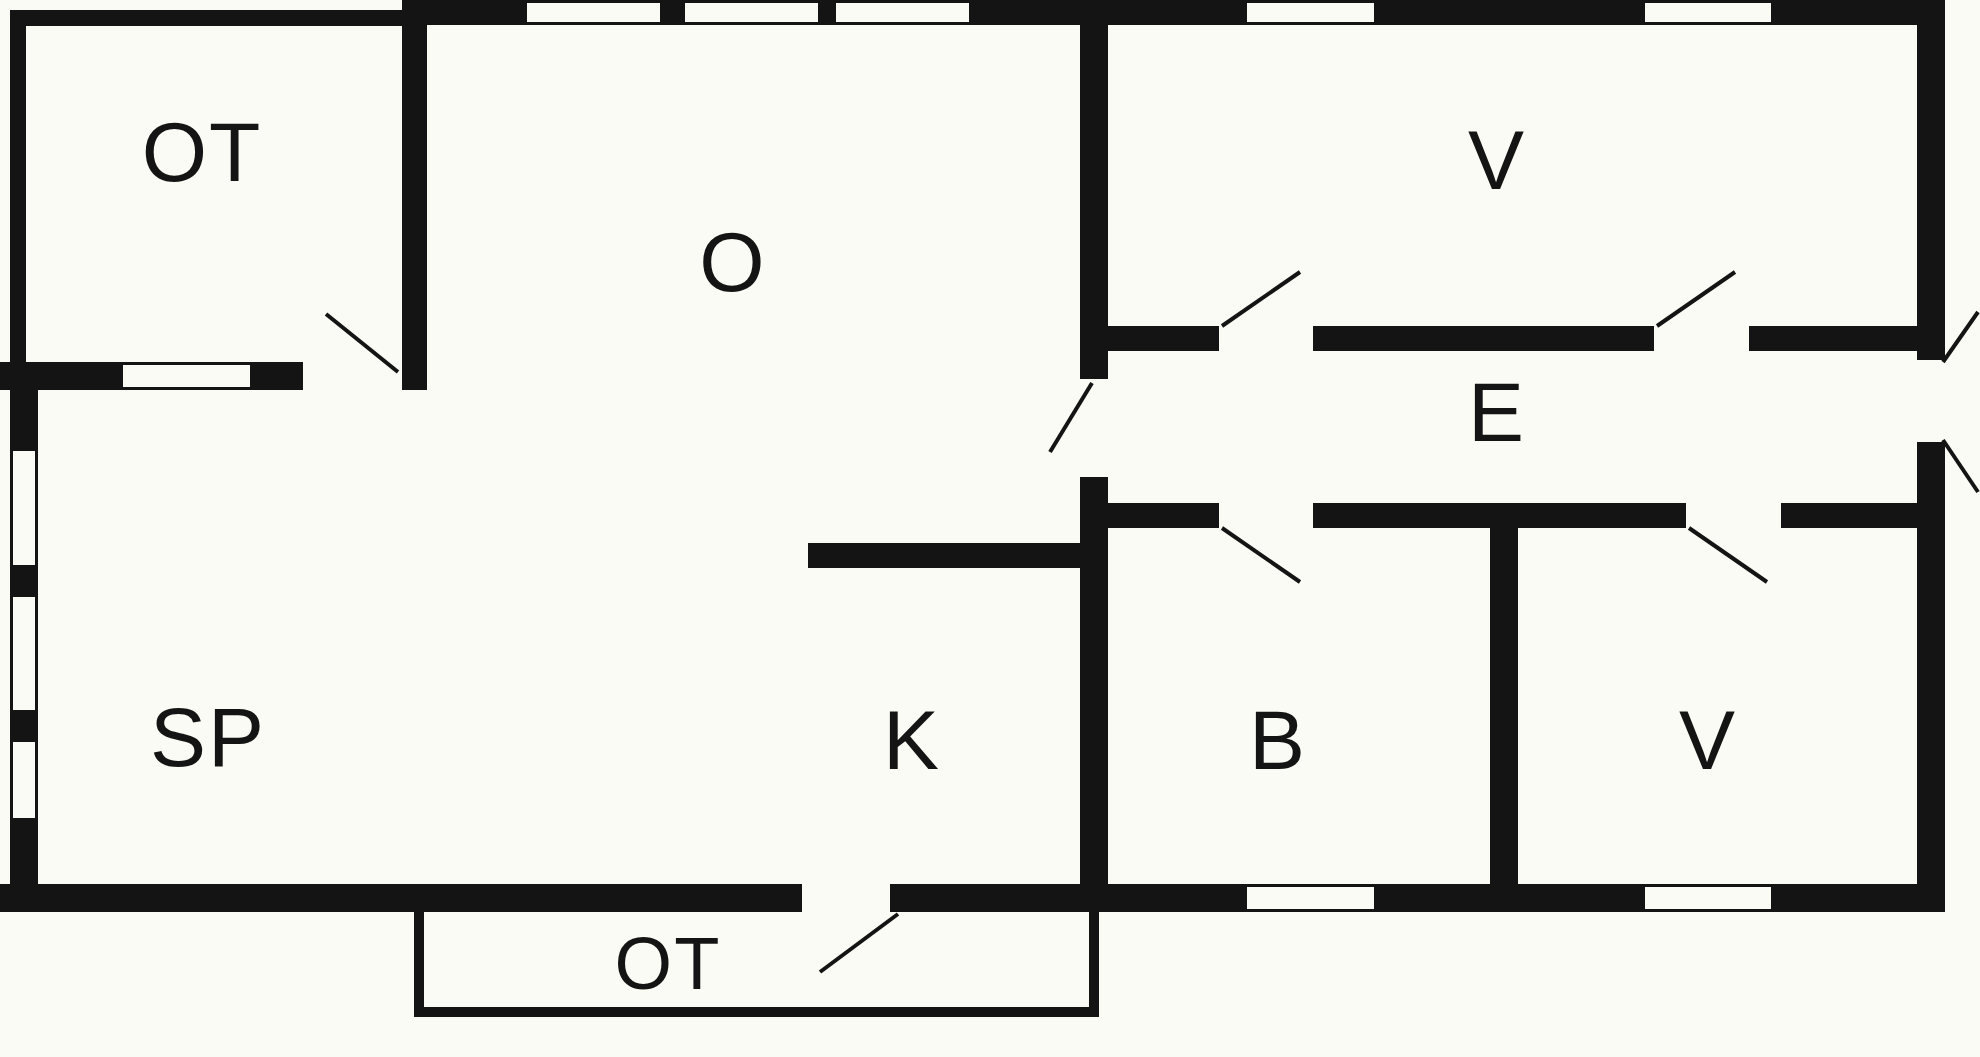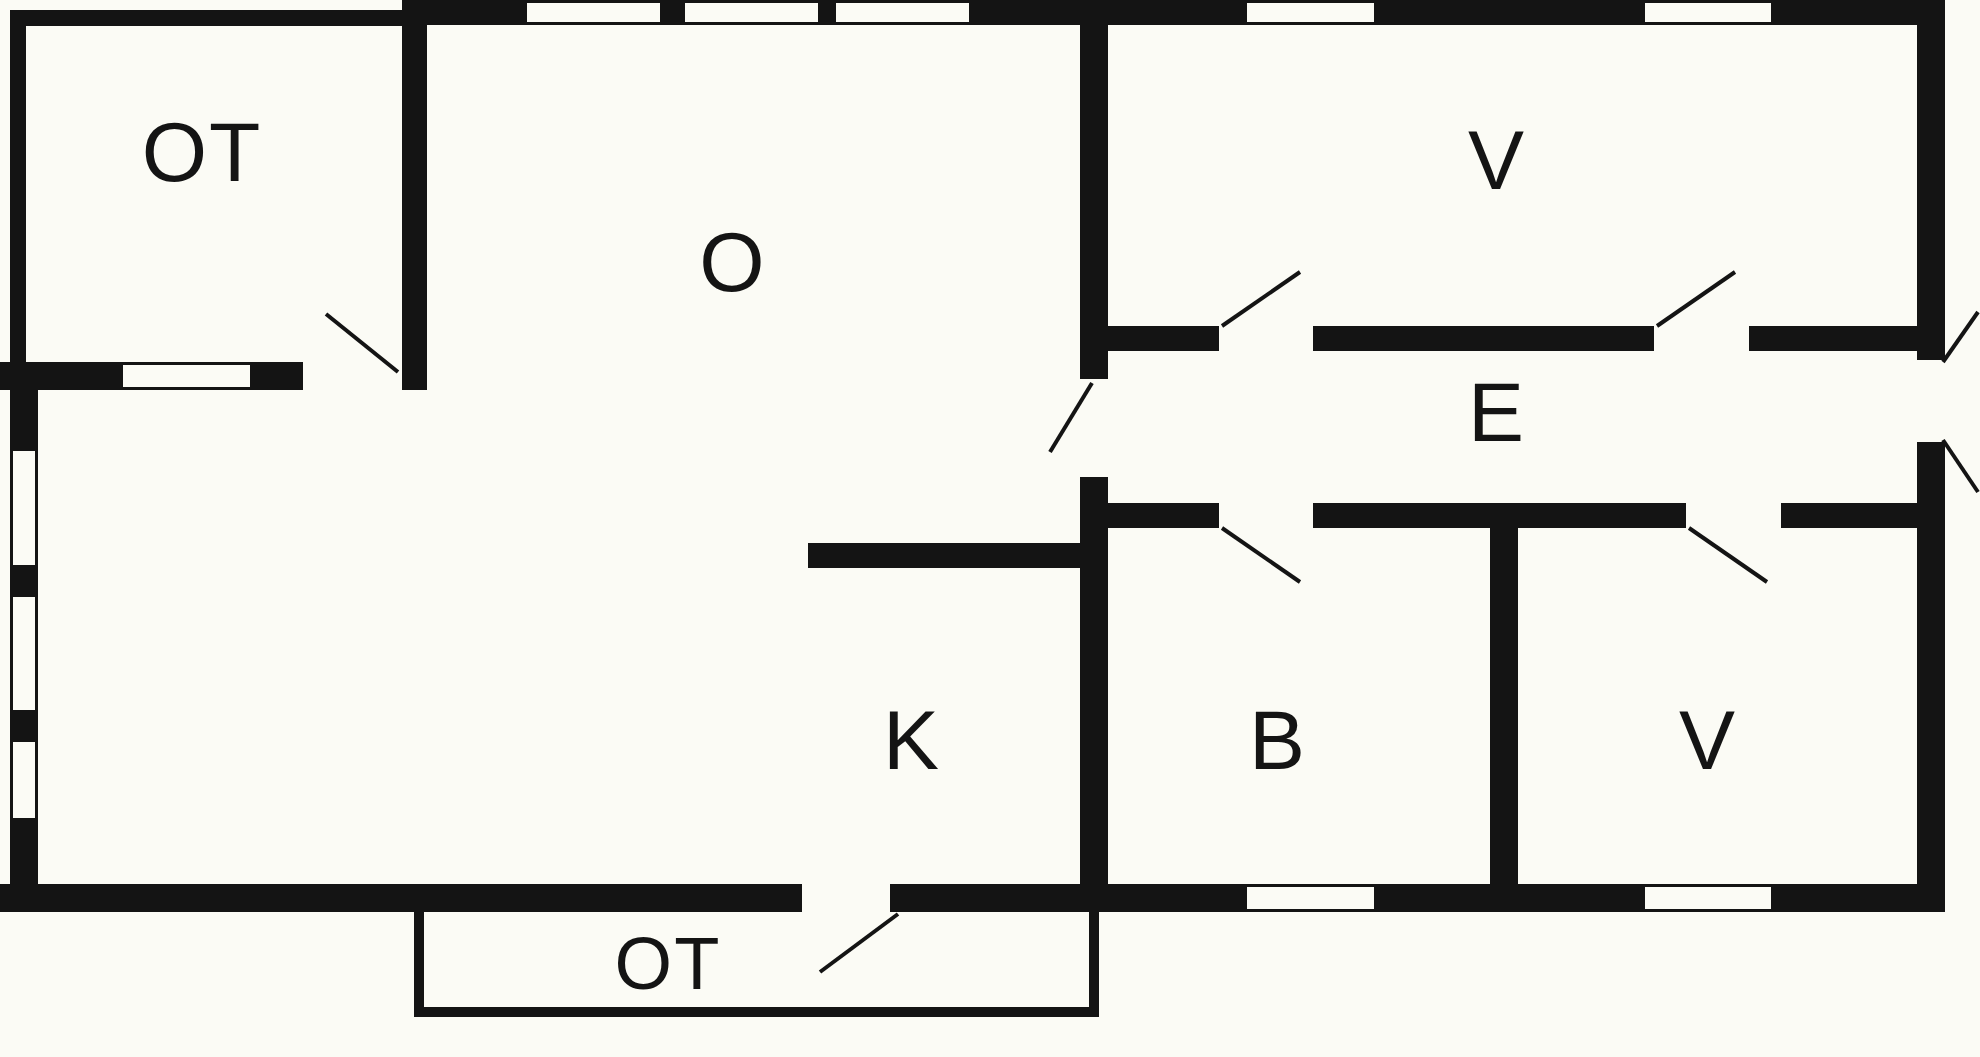--- a/index.html
+++ b/index.html
@@ -90,18 +90,19 @@
     <line x1="1689" y1="528" x2="1767" y2="582" stroke="#141414" stroke-width="4"></line>
     <line x1="1943" y1="362" x2="1978" y2="312" stroke="#141414" stroke-width="4"></line>
     <line x1="1943" y1="440" x2="1978" y2="492" stroke="#141414" stroke-width="4"></line>
     <line x1="898" y1="914" x2="820" y2="972" stroke="#141414" stroke-width="4"></line>
   </svg>
 
   <div class="label" style="left:202px;top:152px">OT</div>
   <div class="label" style="left:733px;top:262px">O</div>
   <div class="label" style="left:1497px;top:160px">V</div>
   <div class="label" style="left:1497px;top:412px">E</div>
+  <div class="label" style="left:208px;top:737px">SP</div>
   <div class="label" style="left:912px;top:740px">K</div>
   <div class="label" style="left:1278px;top:740px">B</div>
   <div class="label" style="left:1708px;top:740px">V</div>
   <div class="label small" style="left:668px;top:964px">OT</div>
 
 </div>
 
 </body></html>

